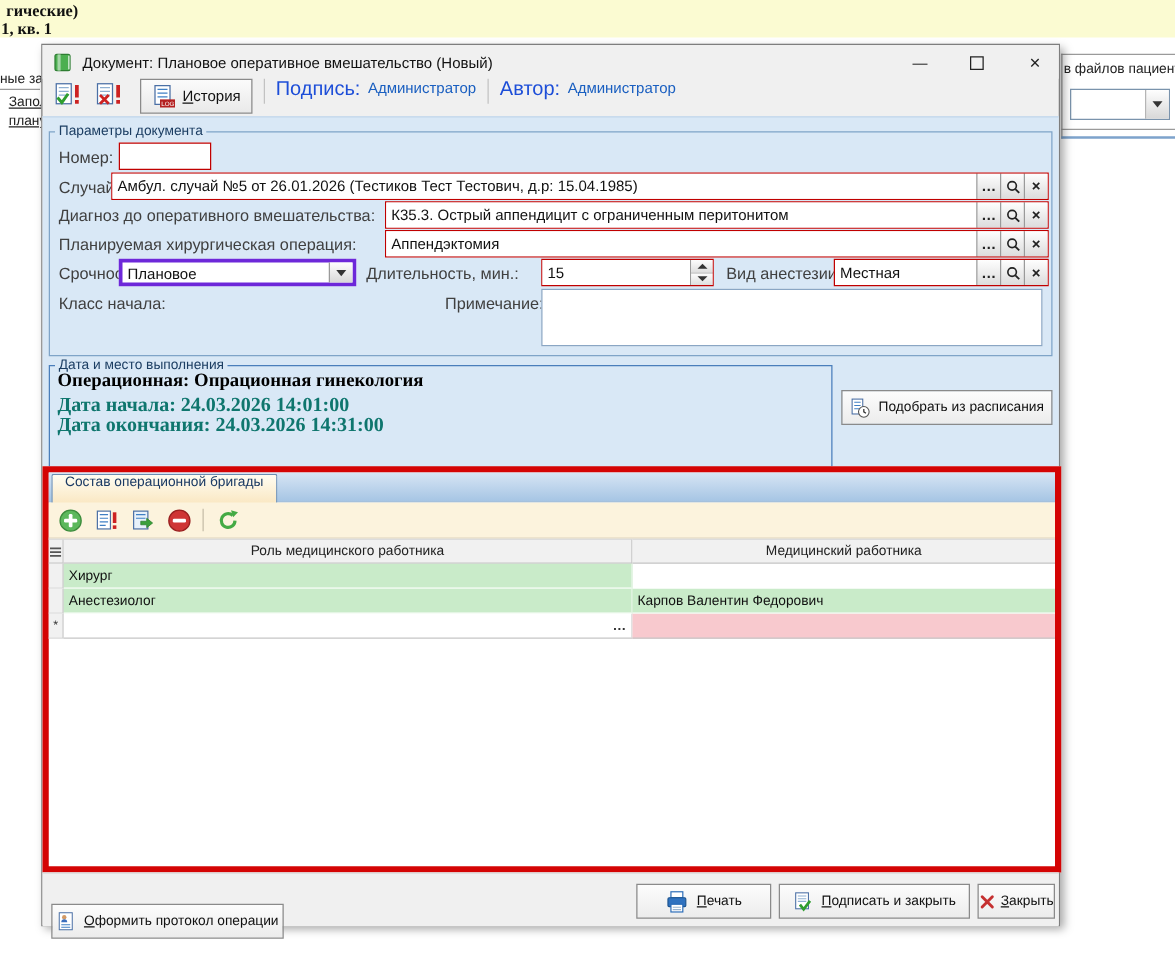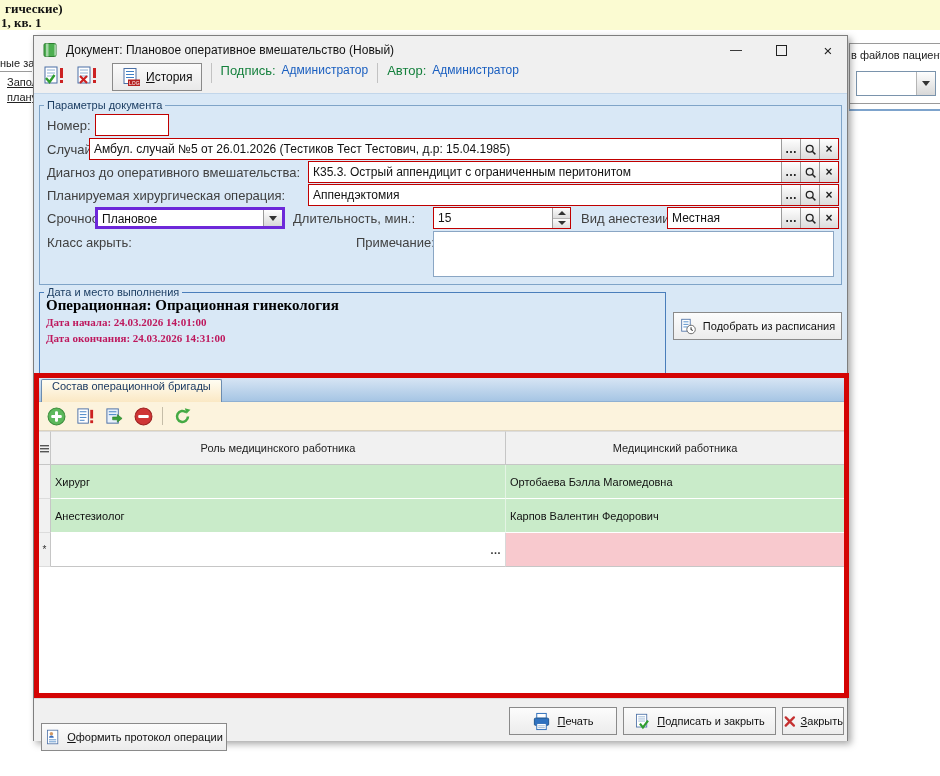--- a/index.html
+++ b/index.html
@@ -20,21 +20,21 @@
   .title-text{margin-left:8px;font-size:12px;color:#111;white-space:nowrap}
   .wbtn{width:28px;height:22px;display:flex;align-items:center;justify-content:center;color:#222}
   .maxbox{width:9px;height:9px;border:1px solid #222}
   .closex{font-size:15px;line-height:1}
   
   .dtoolbar{left:0;top:27px;width:100%;height:30px;display:flex;align-items:flex-start;padding:0 6px;gap:6px}
   .tb-ico{width:27px;height:26px;display:flex;align-items:center;justify-content:center}
   .tb-btn{height:26px;display:flex;align-items:center;gap:5px;padding:0 8px;
           border:1px solid #8a8a8a;background:linear-gradient(#fbfbfb,#e9e9e9);font-size:12px;color:#111}
   .tb-sep{width:1px;height:20px;background:#c2c2c2;margin:0 3px}
-  .sig-label{color:#15803d;font-size:13px}
+  .sig-label{color:#1d4ed8;font-size:16px}
   .sig-value{color:#1a5fc0;font-size:12px}
   
   .content{left:0;top:57px;width:100%;height:280px;background:#d9e8f6;border-top:1px solid #c2d6ea}
   .grp{border:1px solid #7fa4c8}
   .grp-label{position:absolute;font-size:11px;color:#1c3e63;background:#d9e8f6;padding:0 3px;white-space:nowrap}
   .flabel{font-size:13px;color:#404040;white-space:nowrap}
   .lookup{display:flex;border:1px solid #c00000;height:22px;background:#fff}
   .lookup input{flex:1;border:none;outline:none;padding:1px 4px;font-size:12px;font-family:inherit;min-width:0;background:#fff;color:#111}
   .lbtn{width:18px;border-left:1px solid #9a9a9a;background:linear-gradient(#fefefe,#dcdcdc);
         display:flex;align-items:center;justify-content:center;font-size:12px;font-weight:bold;color:#222}
@@ -46,35 +46,35 @@
   .caret{width:0;height:0;border-left:4px solid transparent;border-right:4px solid transparent;border-top:5px solid #333}
   .caret-up{width:0;height:0;border-left:4px solid transparent;border-right:4px solid transparent;border-bottom:4px solid #333}
   .caret-dn{width:0;height:0;border-left:4px solid transparent;border-right:4px solid transparent;border-top:4px solid #333}
   .spin{display:flex;border:1px solid #c00000;height:22px;background:#fff}
   .spin input{flex:1;border:none;outline:none;padding:1px 4px;font-size:12px;font-family:inherit;min-width:0;color:#111}
   .spin-arrows{width:17px;display:flex;flex-direction:column;border-left:1px solid #9a9a9a}
   .spin-arrows div{flex:1;display:flex;align-items:center;justify-content:center;background:linear-gradient(#fcfcfc,#dedede);border-bottom:1px solid #b5b5b5}
   .spin-arrows div:last-child{border-bottom:none}
   textarea.note{border:1px solid #8aa6c4;background:#fff;resize:none;font-family:inherit;font-size:12px;padding:2px}
   .serif-room{font-family:"Liberation Serif",serif;font-weight:bold;font-size:15px;color:#000;white-space:nowrap}
-  .serif-date{font-family:"Liberation Serif",serif;font-weight:bold;font-size:11px;color:#be185d;white-space:nowrap}
+  .serif-date{font-family:"Liberation Serif",serif;font-weight:bold;font-size:16px;color:#0f766e;white-space:nowrap}
   .btn{display:flex;align-items:center;justify-content:center;gap:6px;border:1px solid #8a8a8a;
        background:linear-gradient(#fcfcfc,#ececec);font-size:11px;color:#111;white-space:nowrap}
   
   .team{left:0;top:337px;width:815px;height:325px;border:5px solid #d40404;background:#fff}
   .tabstrip{left:0;top:0;width:100%;height:24px;background:linear-gradient(#d7e5f4,#a6c5e4);border-bottom:1px solid #8fb0d2}
   .tab{position:absolute;left:2px;top:1px;height:23px;display:flex;align-items:flex-start;padding:0 10px;
        background:linear-gradient(#fffdf2,#fae7c2);border:1px solid #6c8cb0;border-bottom:none;
        border-radius:2px 2px 0 0;font-size:11px;color:#1b3a63}
   .team-toolbar{left:0;top:24px;width:100%;height:29px;background:#fcf3dd;border-bottom:1px solid #ddd3bd;
        display:flex;align-items:center;gap:9px;padding:0 7px}
   .team-toolbar .sep{width:1px;height:18px;background:#c5bda8}
   .tico{width:20px;height:20px;display:flex;align-items:center;justify-content:center}
   .tbl{left:0;top:53px;width:100%;font-size:11px}
-  .trow{display:grid;grid-template-columns:12px 455px 1fr;height:34px}
+  .trow{display:grid;grid-template-columns:12px 455px 1fr;height:20px}
   .hcell{background:#f1f1f1;border-right:1px solid #c6c6c6;border-bottom:1px solid #c6c6c6;border-top:1px solid #dcdcdc;
          display:flex;align-items:center;justify-content:center;color:#222}
   .mcell{background:#f1f1f1;border-right:1px solid #c6c6c6;border-bottom:1px solid #dcdcdc;
          display:flex;align-items:center;justify-content:center;font-size:10px;color:#333}
   .gcell{background:#c9ebc9;border-right:1px solid #e4f4e4;border-bottom:1px solid #fff;
          display:flex;align-items:center;padding:0 4px;color:#111;white-space:nowrap;overflow:hidden}
   .wcell{background:#fff;border-right:1px solid #d8d8d8;border-bottom:1px solid #c6c6c6;
          display:flex;align-items:center;justify-content:space-between;padding:0 4px}
   .pcell{background:#f8c9ce;border-bottom:1px solid #c6c6c6}
   
@@ -258,21 +258,21 @@
         <svg width="13" height="13" viewBox="0 0 16 16">
           <circle cx="7" cy="7" r="4.2" fill="none" stroke="#222" stroke-width="1.6"></circle>
             <line x1="10.2" y1="10.2" x2="14" y2="14" stroke="#222" stroke-width="1.8"></line>
         </svg>
       </div>
       <div class="lbtn">
           <span>×</span>
         </div>
     </div>
 
-    <div class="ab flabel" style="left:13px;top:141px">Класс акрыть:</div>
+    <div class="ab flabel" style="left:13px;top:141px">Класс начала:</div>
     <div class="ab flabel" style="left:322px;top:141px">Примечание:</div>
     <textarea class="ab note" style="left: 399px; top: 137px; width: 401px; height: 46px;"></textarea>
 
     <div class="ab grp" style="left:5px;top:198px;width:627px;height:82px;border-color:#4a7ebb"></div>
     <div class="grp-label" style="left:10px;top:192px">Дата и место выполнения</div>
     <div class="ab serif-room" style="left:12px;top:203px">Операционная: Опрационная гинекология</div>
     <div class="ab serif-date" style="left:12px;top:222px">Дата начала: 24.03.2026 14:01:00</div>
     <div class="ab serif-date" style="left:12px;top:238px">Дата окончания: 24.03.2026 14:31:00</div>
 
     <div class="ab btn" style="left:639px;top:218px;width:169px;height:28px">
@@ -345,21 +345,20 @@
               <rect x="0" y="4" width="9" height="1.4" fill="#555"></rect>
               <rect x="0" y="7" width="9" height="1.4" fill="#555"></rect>
           </svg>
         </div>
         <div class="hcell">Роль медицинского работника</div>
         <div class="hcell" style="border-right:none">Медицинский работника</div>
       </div>
       <div class="trow">
         <div class="mcell"></div>
         <div class="gcell">Хирург</div>
-        <div class="gcell" style="border-right:none">Ортобаева Бэлла Магомедовна</div>
       </div>
       <div class="trow">
         <div class="mcell"></div>
         <div class="gcell">Анестезиолог</div>
         <div class="gcell" style="border-right:none">Карпов Валентин Федорович</div>
       </div>
       <div class="trow">
         <div class="mcell">*</div>
         <div class="wcell">
           <span></span>

